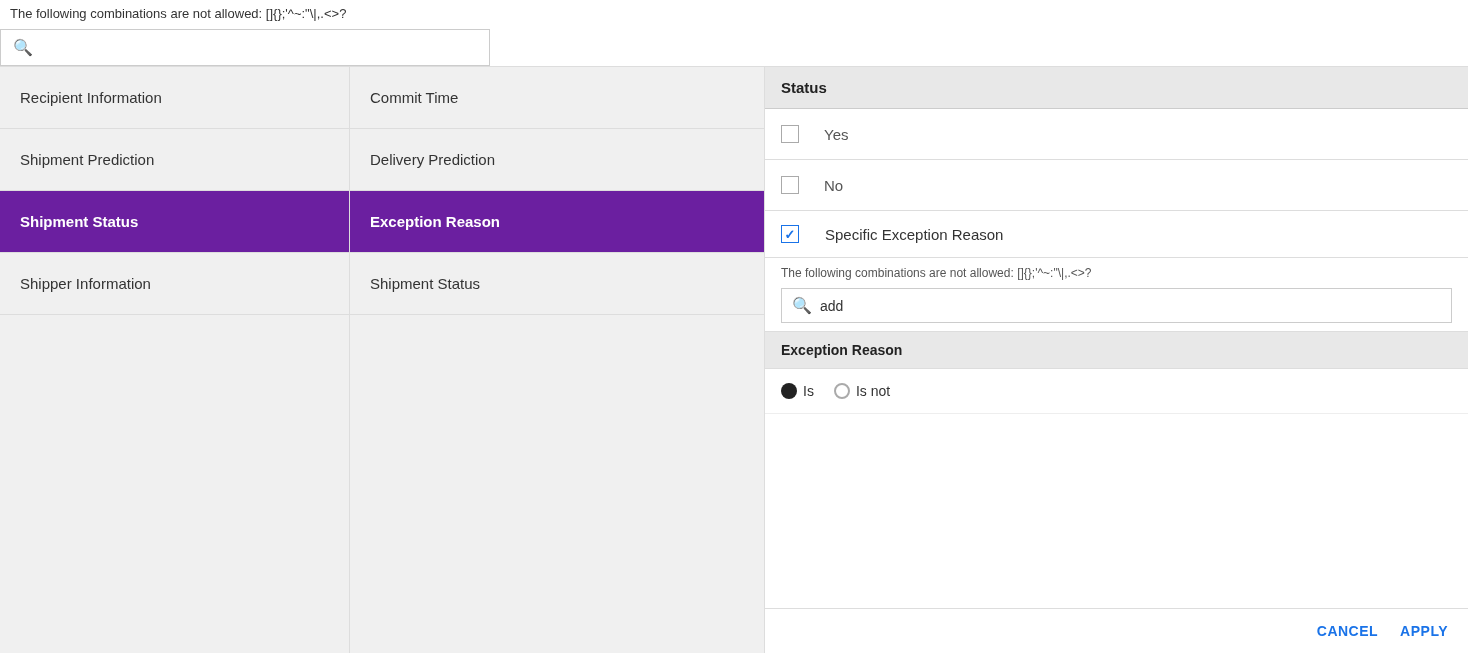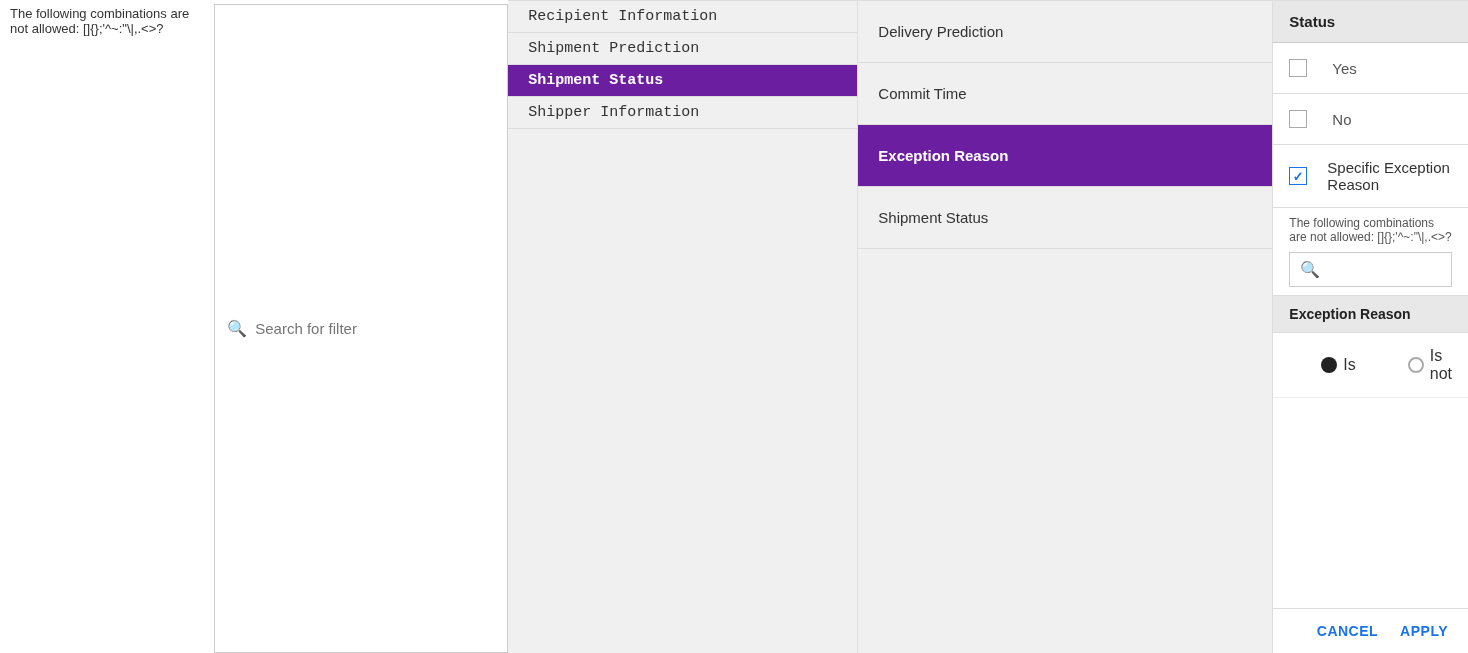--- a/index.html
+++ b/index.html
@@ -7,21 +7,21 @@
       font-family: Arial, sans-serif;
       font-size: 14px;
       background: #fff;
       width: 1468px;
       min-height: 653px;
       overflow: hidden;
     }
 
     .main-container {
       display: flex;
-      flex-direction: row;
+      flex-direction: column;
       width: 100%;
       height: 653px;
     }
 
     
     .warning-text {
       color: #333;
       font-size: 13px;
       padding: 6px 10px 4px 10px;
       background: #fff;
@@ -61,27 +61,26 @@
     
     .left-column {
       width: 350px;
       background: #f0f0f0;
       border-right: 1px solid #ddd;
       display: flex;
       flex-direction: column;
     }
 
     .category-item {
-      padding: 7px 20px;
+      padding: 22px 20px;
       font-size: 15px;
       color: #333;
       cursor: pointer;
       border-bottom: 1px solid #ddd;
       background: #f0f0f0;
-      font-family: Liberation Mono, monospace;
     }
     .category-item.active {
       background: #6b1fa0;
       color: #fff;
       font-weight: bold;
     }
 
     
     .middle-column {
       width: 415px;
@@ -156,21 +155,21 @@
       color: #1a73e8;
       font-size: 13px;
       font-weight: bold;
     }
 
     .specific-exception-row {
       display: flex;
       align-items: center;
       padding: 14px 16px;
       border-bottom: 1px solid #ddd;
-      gap: 20px;
+      gap: 26px;
     }
     .specific-exception-row label {
       font-size: 15px;
       color: #333;
       cursor: pointer;
     }
 
     .warning-sub {
       font-size: 12px;
       color: #555;
@@ -209,24 +208,23 @@
       align-items: center;
       padding: 14px 16px;
       gap: 20px;
       border-bottom: 1px solid #eee;
     }
 
     .radio-option {
       display: flex;
       align-items: center;
       gap: 6px;
-      font-size: 16px;
-      color: #333;
-      cursor: pointer;
-      margin-left: 32px;
+      font-size: 14px;
+      color: #333;
+      cursor: pointer;
     }
 
     .radio-dot-filled {
       width: 16px;
       height: 16px;
       border-radius: 50%;
       background: #222;
       display: inline-block;
       flex-shrink: 0;
     }
@@ -270,21 +268,20 @@
 <body>
 
 <div class="main-container">
 
   <div class="warning-text">
     The following combinations are not allowed: []{};'^~:"\|,.&lt;&gt;?
   </div>
 
   <div class="search-bar">
     <span class="search-icon-glyph">🔍</span>
-    <input type="text" value="" placeholder="Search for filter" style="">
   </div>
 
   <div class="content-area">
 
     <div class="left-column">
       <div class="category-item">
         <span>Recipient Information</span>
       </div>
       <div class="category-item">
         <span>Shipment Prediction</span>
@@ -292,24 +289,24 @@
       <div class="category-item active">
         <span>Shipment Status</span>
       </div>
       <div class="category-item">
         <span>Shipper Information</span>
       </div>
     </div>
 
     <div class="middle-column">
       <div class="subcategory-item">
+        <span>Commit Time</span>
+      </div>
+      <div class="subcategory-item">
         <span>Delivery Prediction</span>
-      </div>
-      <div class="subcategory-item">
-        <span>Commit Time</span>
       </div>
       <div class="subcategory-item active">
         <span>Exception Reason</span>
       </div>
       <div class="subcategory-item">
         <span>Shipment Status</span>
       </div>
     </div>
 
     <div class="right-panel">
@@ -332,20 +329,21 @@
         <div class="checkbox-custom checked"></div>
         <label>Specific Exception Reason</label>
       </div>
 
       <div class="warning-sub">
         The following combinations are not allowed: []{};'^~:"\|,.&lt;&gt;?
       </div>
 
       <div class="search-sub-bar">
         <span class="search-icon-glyph">🔍</span>
+        <input type="text" value="add" style="">
       </div>
 
       <div class="exception-reason-header">
         <span>Exception Reason</span>
       </div>
 
       <div class="radio-row">
         <div class="radio-option">
           <span class="radio-dot-filled"></span>
           <span>Is</span>

